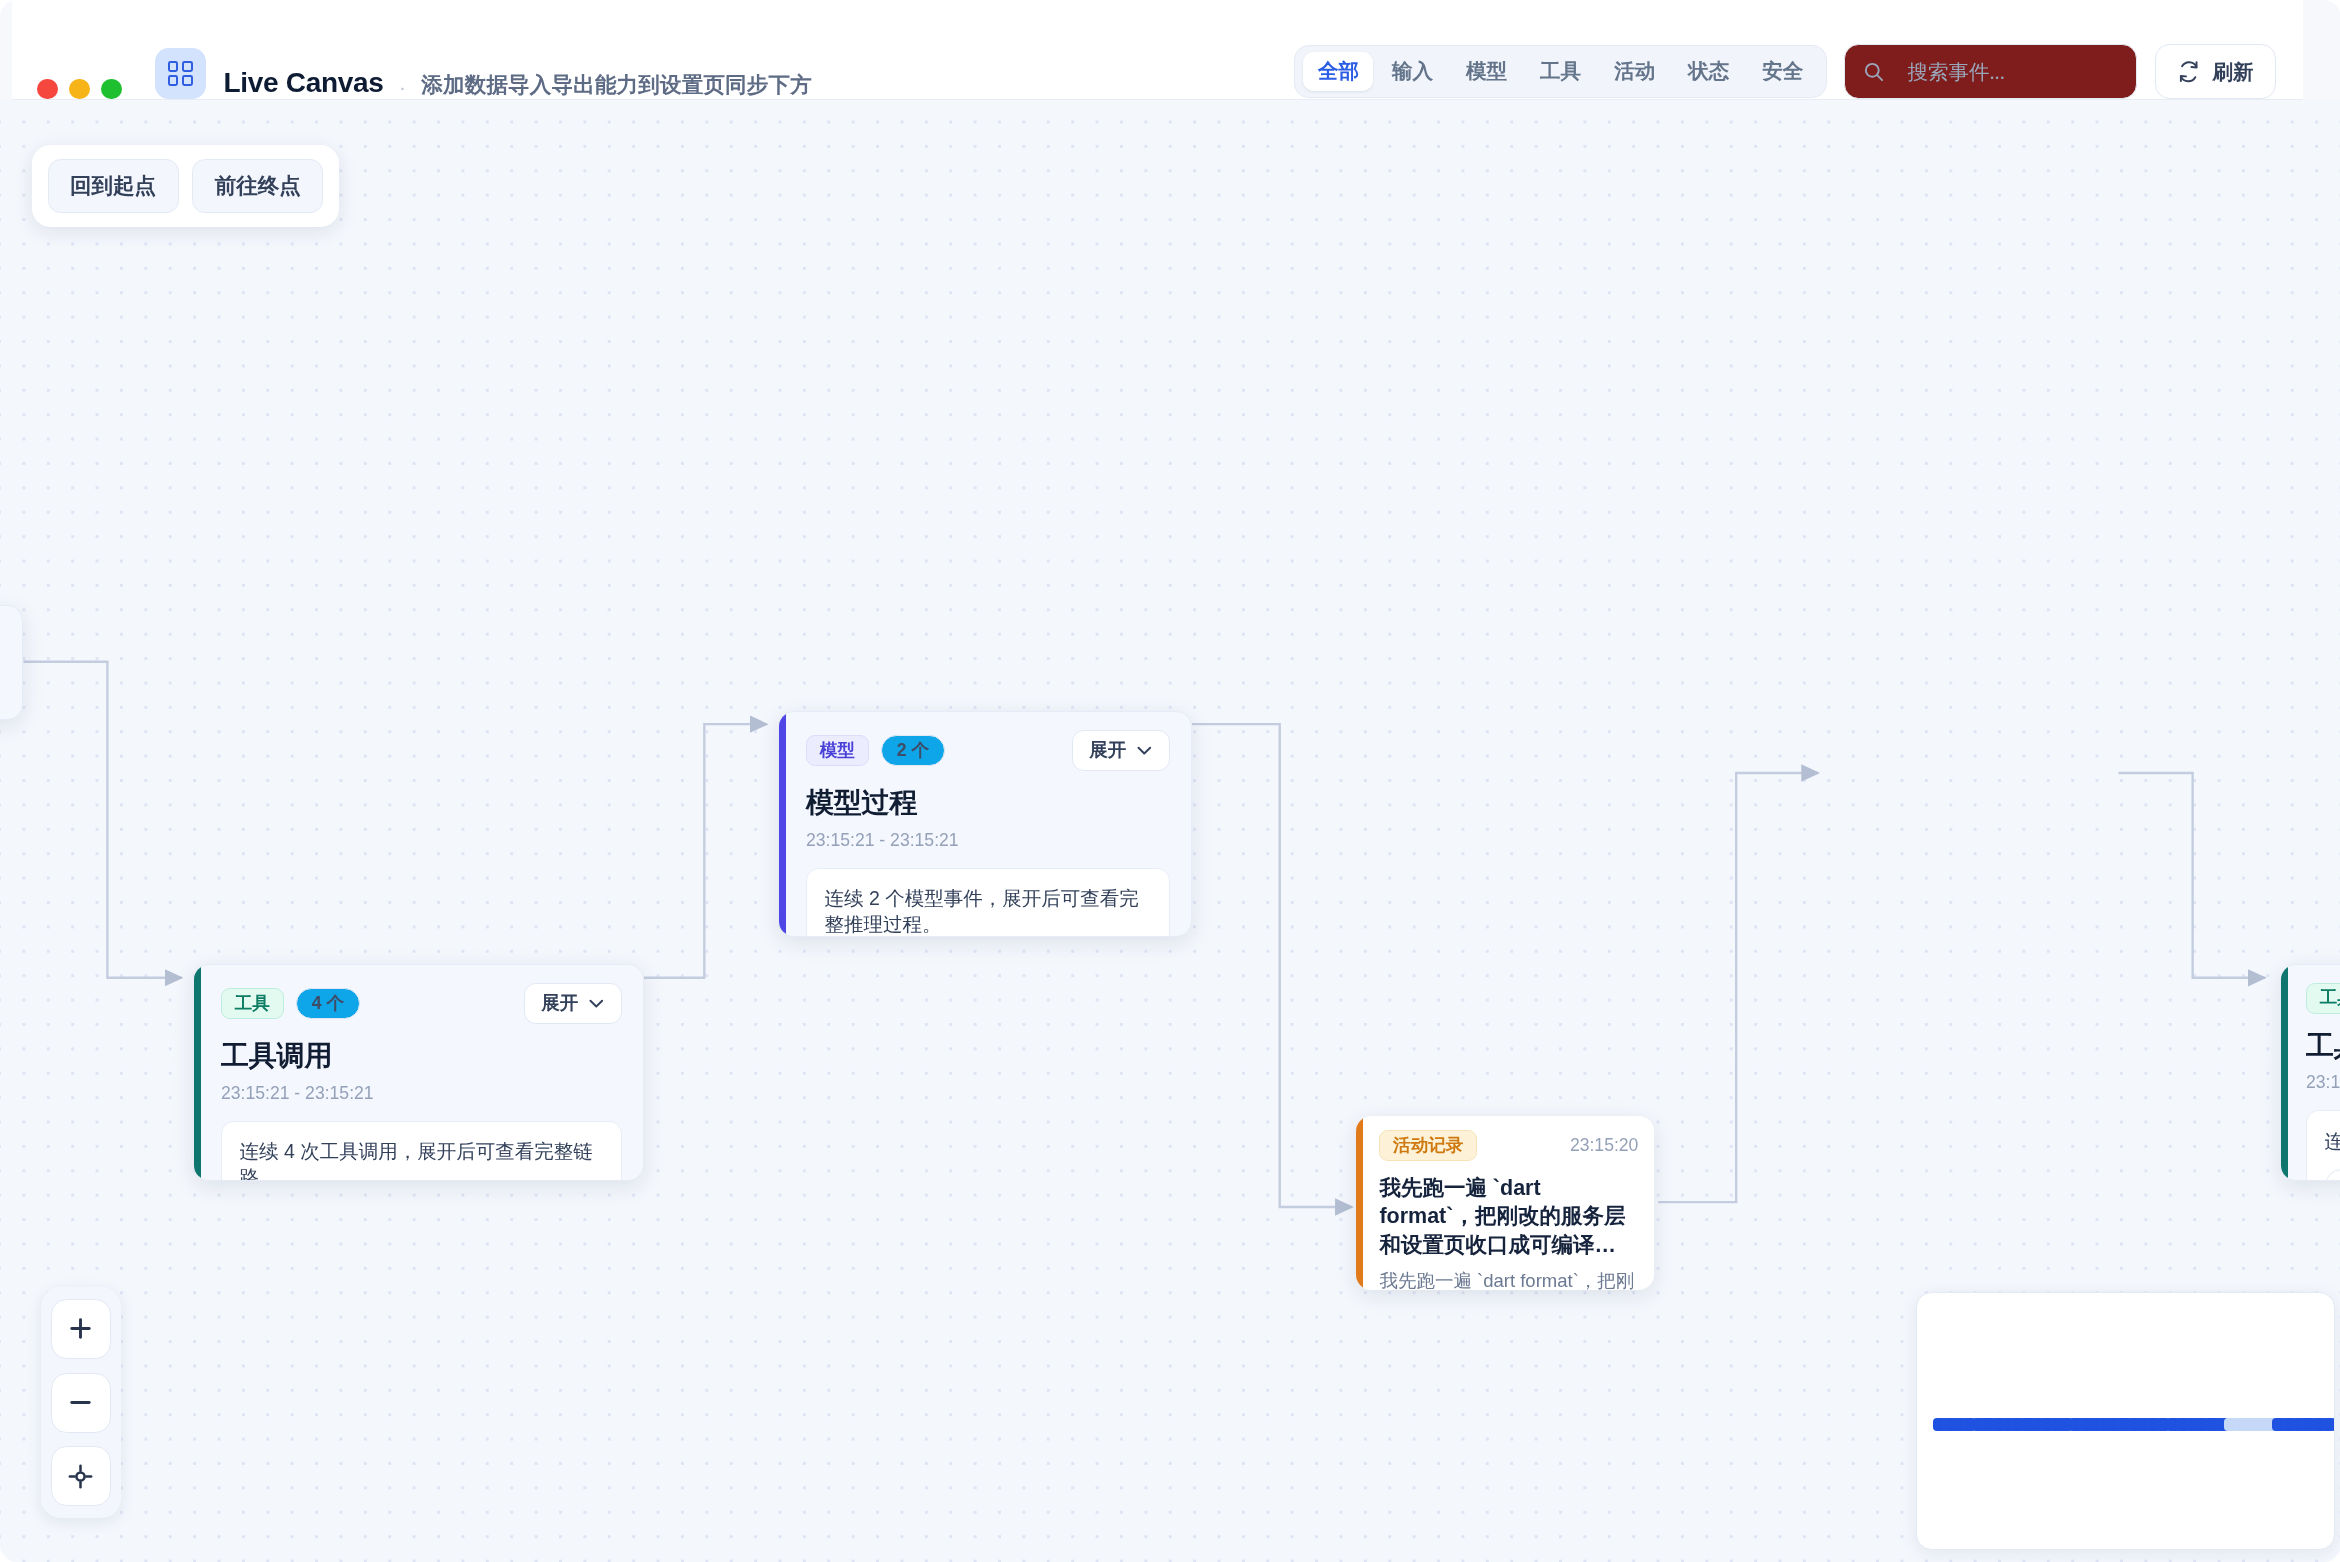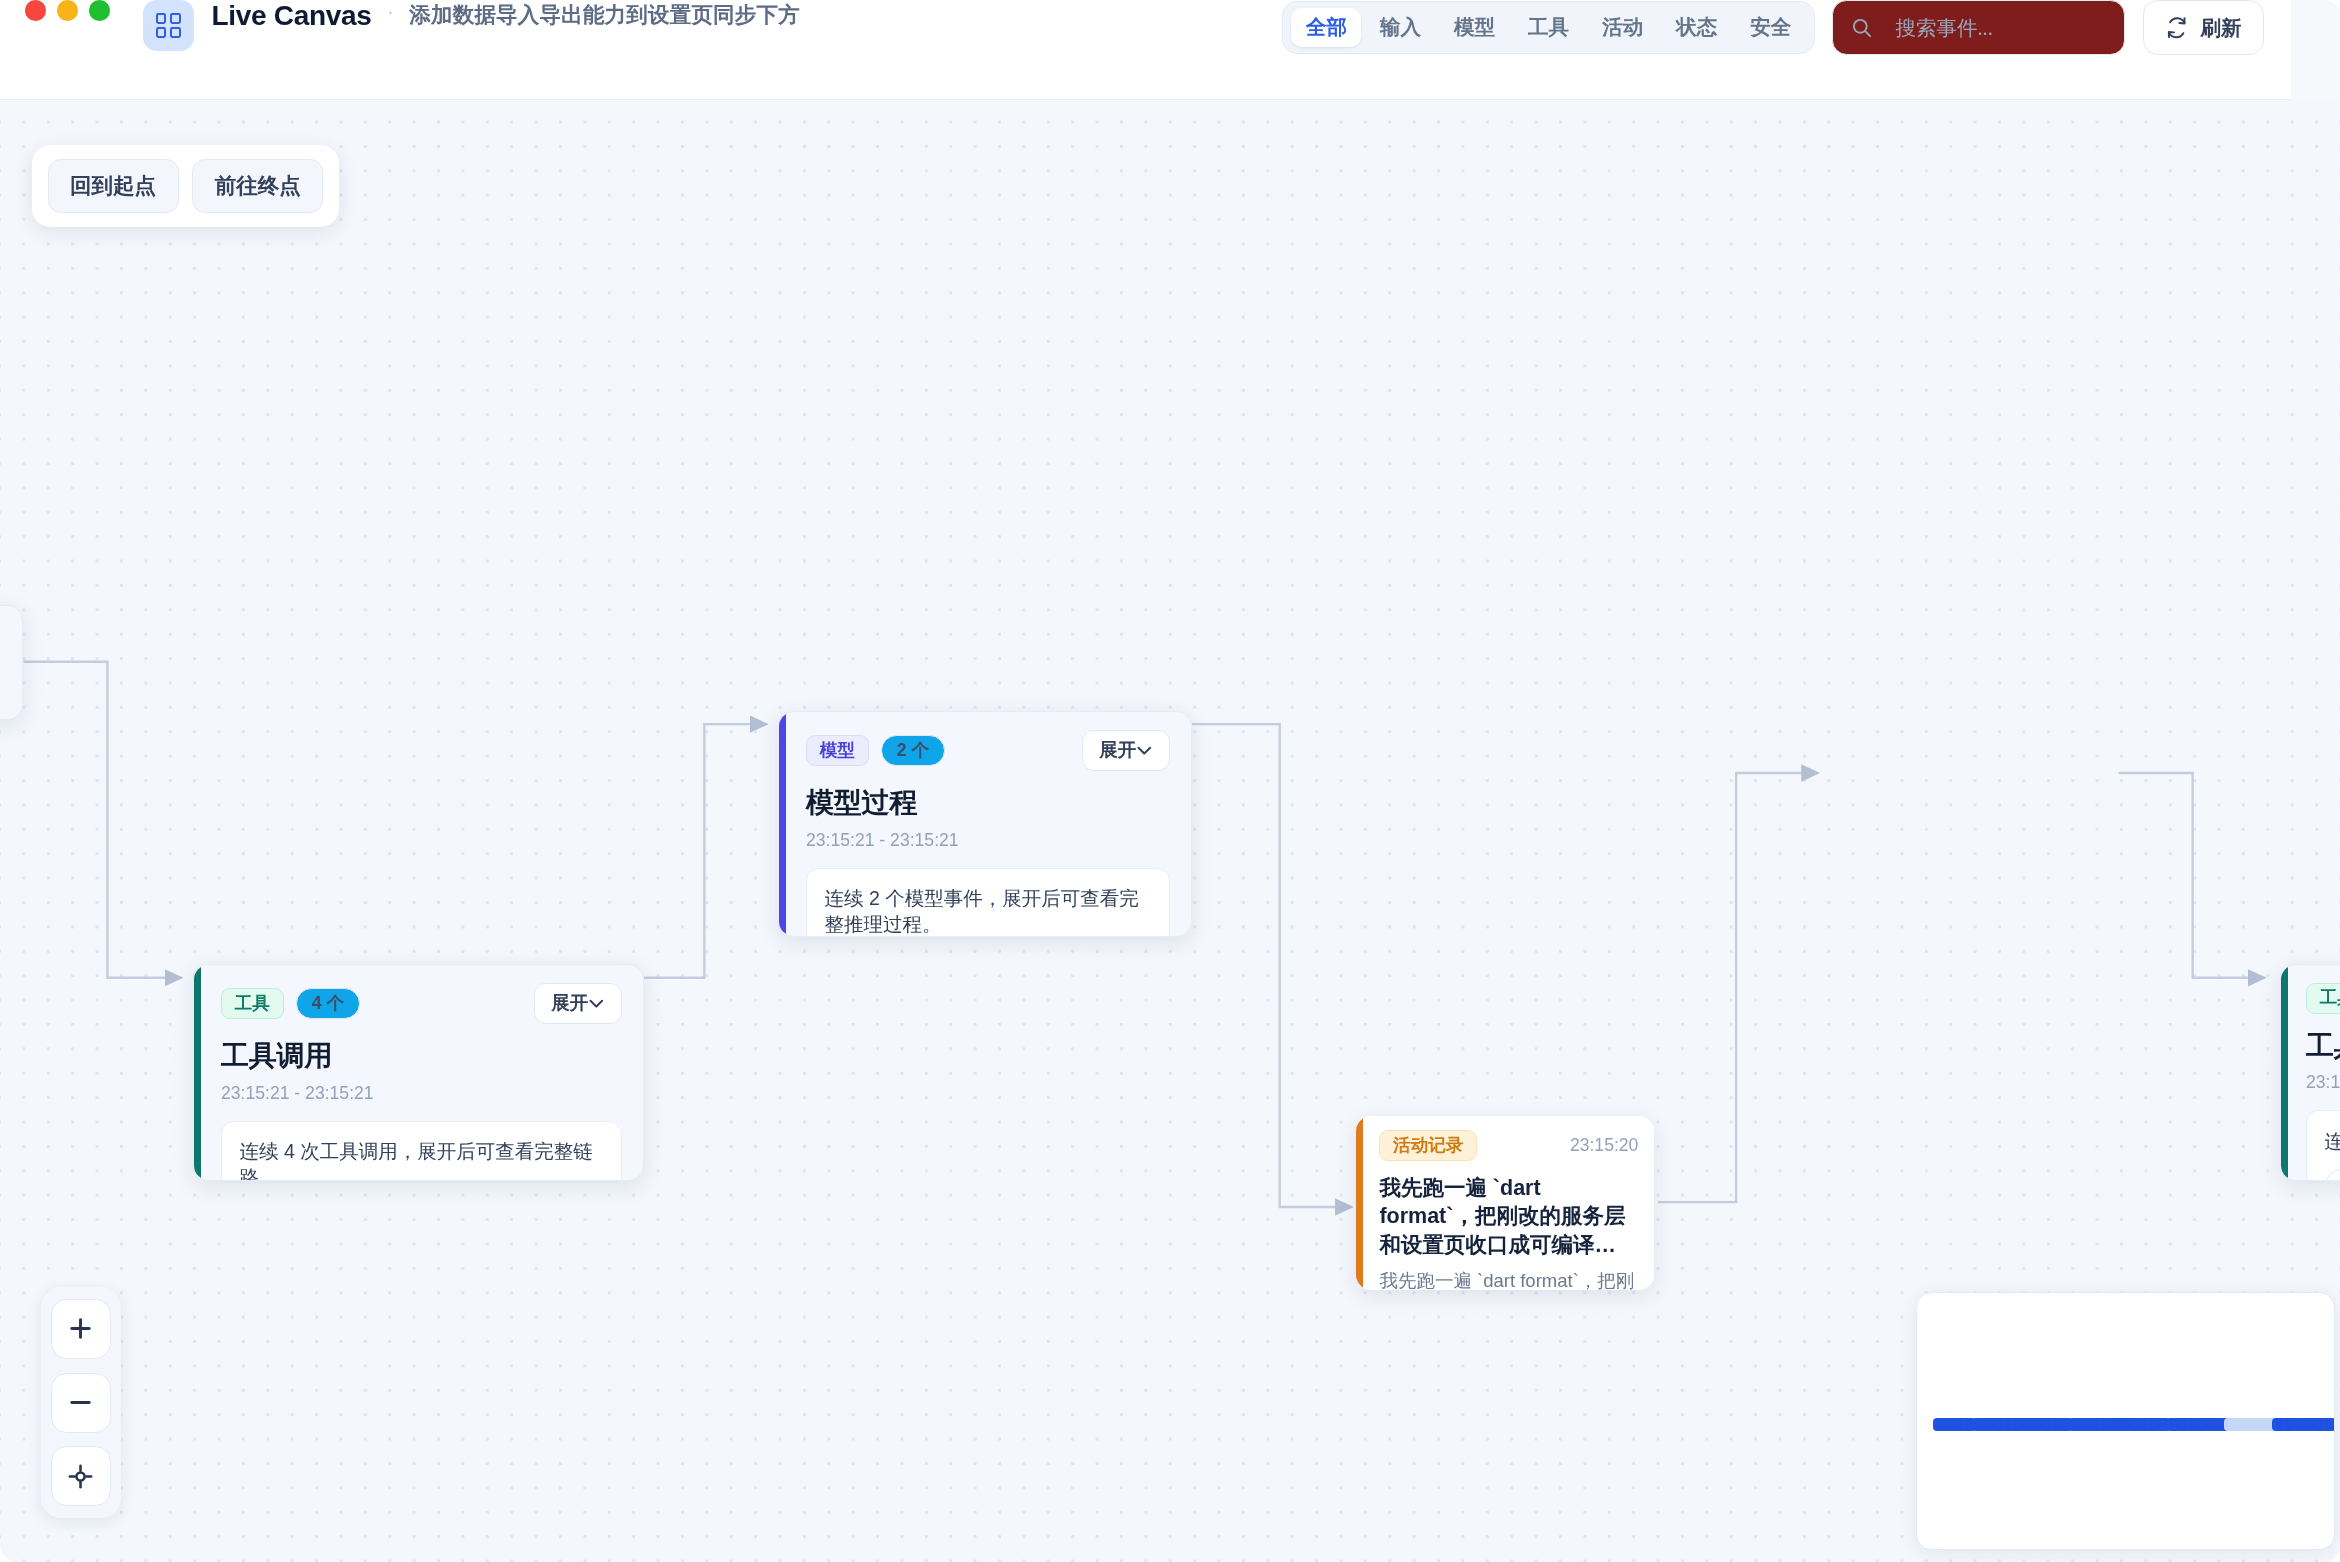--- a/index.html
+++ b/index.html
@@ -14,25 +14,25 @@
   .window {
     position: relative;
     width: 2341px; height: 1562px;
     background: #f6f8fc;
     border-radius: 17.6px;
     overflow: hidden;
   }
 
   
   .topbar {
-    position: absolute; top: 0; left: 0;
+    position: absolute; top: 0; left: 12px;
     width: 2291px; height: 100px;
     background: #ffffff;
     border-bottom: 1px solid #e8edf5;
-    display: flex; align-items: flex-start;
+    display: flex; align-items: flex-end;
     padding: 0 27px 0 25px;
     z-index: 40;
   }
   .traffic { display: flex; align-items: center; gap: 11.7px; margin-right: 33px; }
   .dot-btn { width: 20.5px; height: 20.5px; border-radius: 50%; }
   .dot-red { background: #f6473f; }
   .dot-yellow { background: #f7b418; }
   .dot-green { background: #1ec030; }
 
   .app-icon {
@@ -175,21 +175,21 @@
   .tag-tool   { background: #e3faf1; color: #0e7d63; border: 1px solid #bdeddd; }
   .tag-resp   { background: #eeeffe; color: #4a42d8; border: 1px solid #dedffc; }
   .tag-act    { background: #fdf2d8; color: #cf7a11; border: 1px solid #f6e2b4; }
 
   .count-pill {
     font-size: 17.6px; font-weight: 700; color: #3f4c66;
     background: #0ea5e9; border: 1px solid #e1e8f3;
     border-radius: 19.5px; padding: 5.9px 14.6px; white-space: nowrap; line-height: 1;
   }
   .expand-btn {
-    margin-left: auto; display: flex; align-items: center; gap: 1px;
+    margin-left: auto; display: flex; align-items: center; gap: 11px;
     font-size: 18.5px; font-weight: 700; color: #33405a;
     background: #ffffff; border: 1px solid #e1e8f3;
     border-radius: 11.7px; padding: 10.7px 16.6px; white-space: nowrap; line-height: 1;
   }
   .card-title {
     font-size: 28px; font-weight: 700; color: #101d33;
     margin-top: 12.7px; letter-spacing: -0.2px; white-space: nowrap;
   }
   .card-time { font-size: 17.6px; color: #94a1b8; margin-top: 7.8px; white-space: nowrap; }
   .time-right { font-size: 17.6px; color: #94a1b8; margin-left: auto; white-space: nowrap; }

